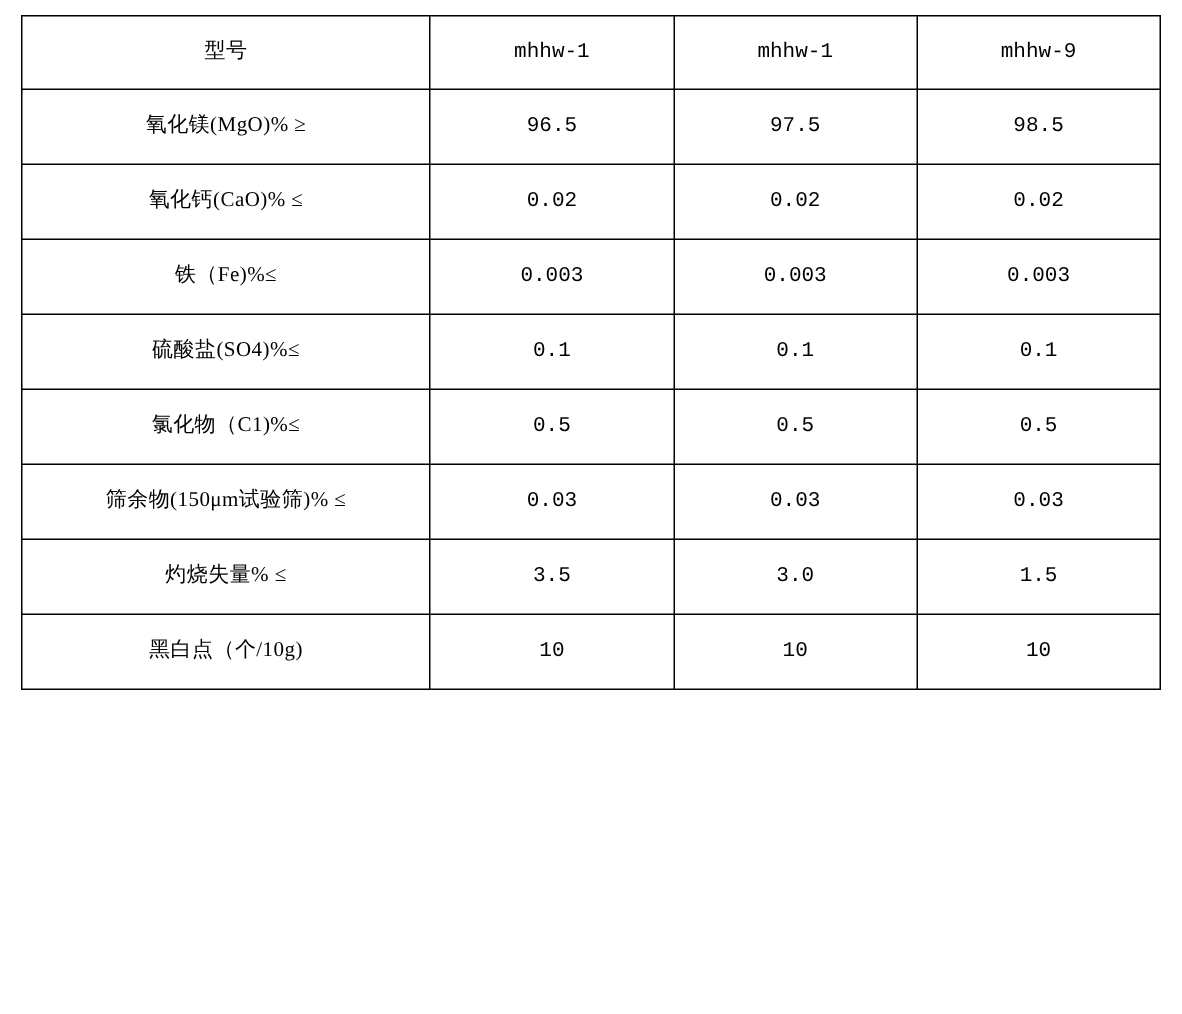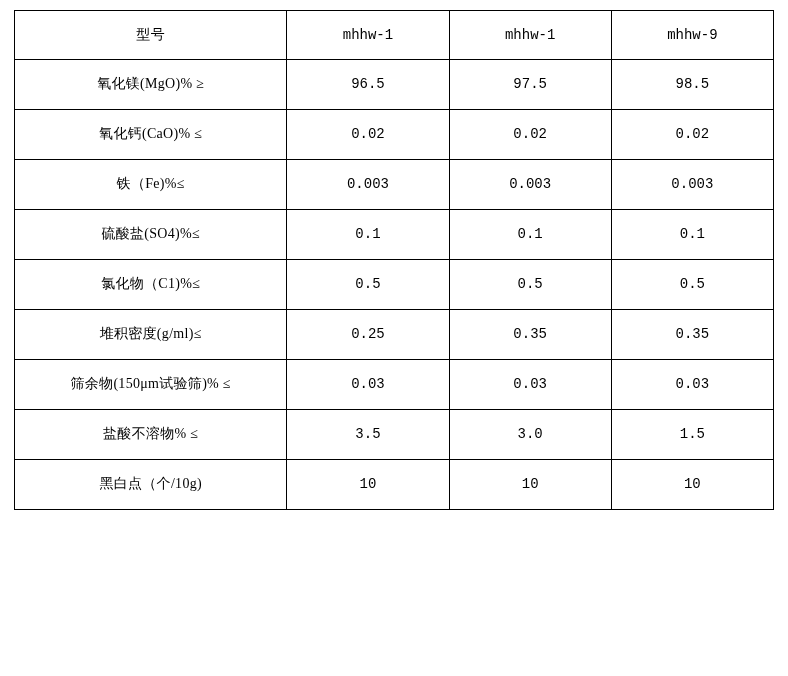--- a/index.html
+++ b/index.html
@@ -95,33 +95,27 @@
         <td class="value-cell">0.1</td>
         <td class="value-cell">0.1</td>
       </tr>
       <tr>
         <td class="param-cell">氯化物（C1)%≤</td>
         <td class="value-cell">0.5</td>
         <td class="value-cell">0.5</td>
         <td class="value-cell">0.5</td>
       </tr>
       <tr>
-        <td class="param-cell">堆积密度(g/ml)≤</td>
-        <td class="value-cell">0.25</td>
-        <td class="value-cell">0.35</td>
-        <td class="value-cell">0.35</td>
-      </tr>
-      <tr>
         <td class="param-cell">筛余物(150μm试验筛)% ≤</td>
         <td class="value-cell">0.03</td>
         <td class="value-cell">0.03</td>
         <td class="value-cell">0.03</td>
       </tr>
       <tr>
-        <td class="param-cell">盐酸不溶物% ≤</td>
+        <td class="param-cell">灼烧失量% ≤</td>
         <td class="value-cell">3.5</td>
         <td class="value-cell">3.0</td>
         <td class="value-cell">1.5</td>
       </tr>
       <tr>
         <td class="param-cell">黑白点（个/10g)</td>
         <td class="value-cell">10</td>
         <td class="value-cell">10</td>
         <td class="value-cell">10</td>
       </tr>

